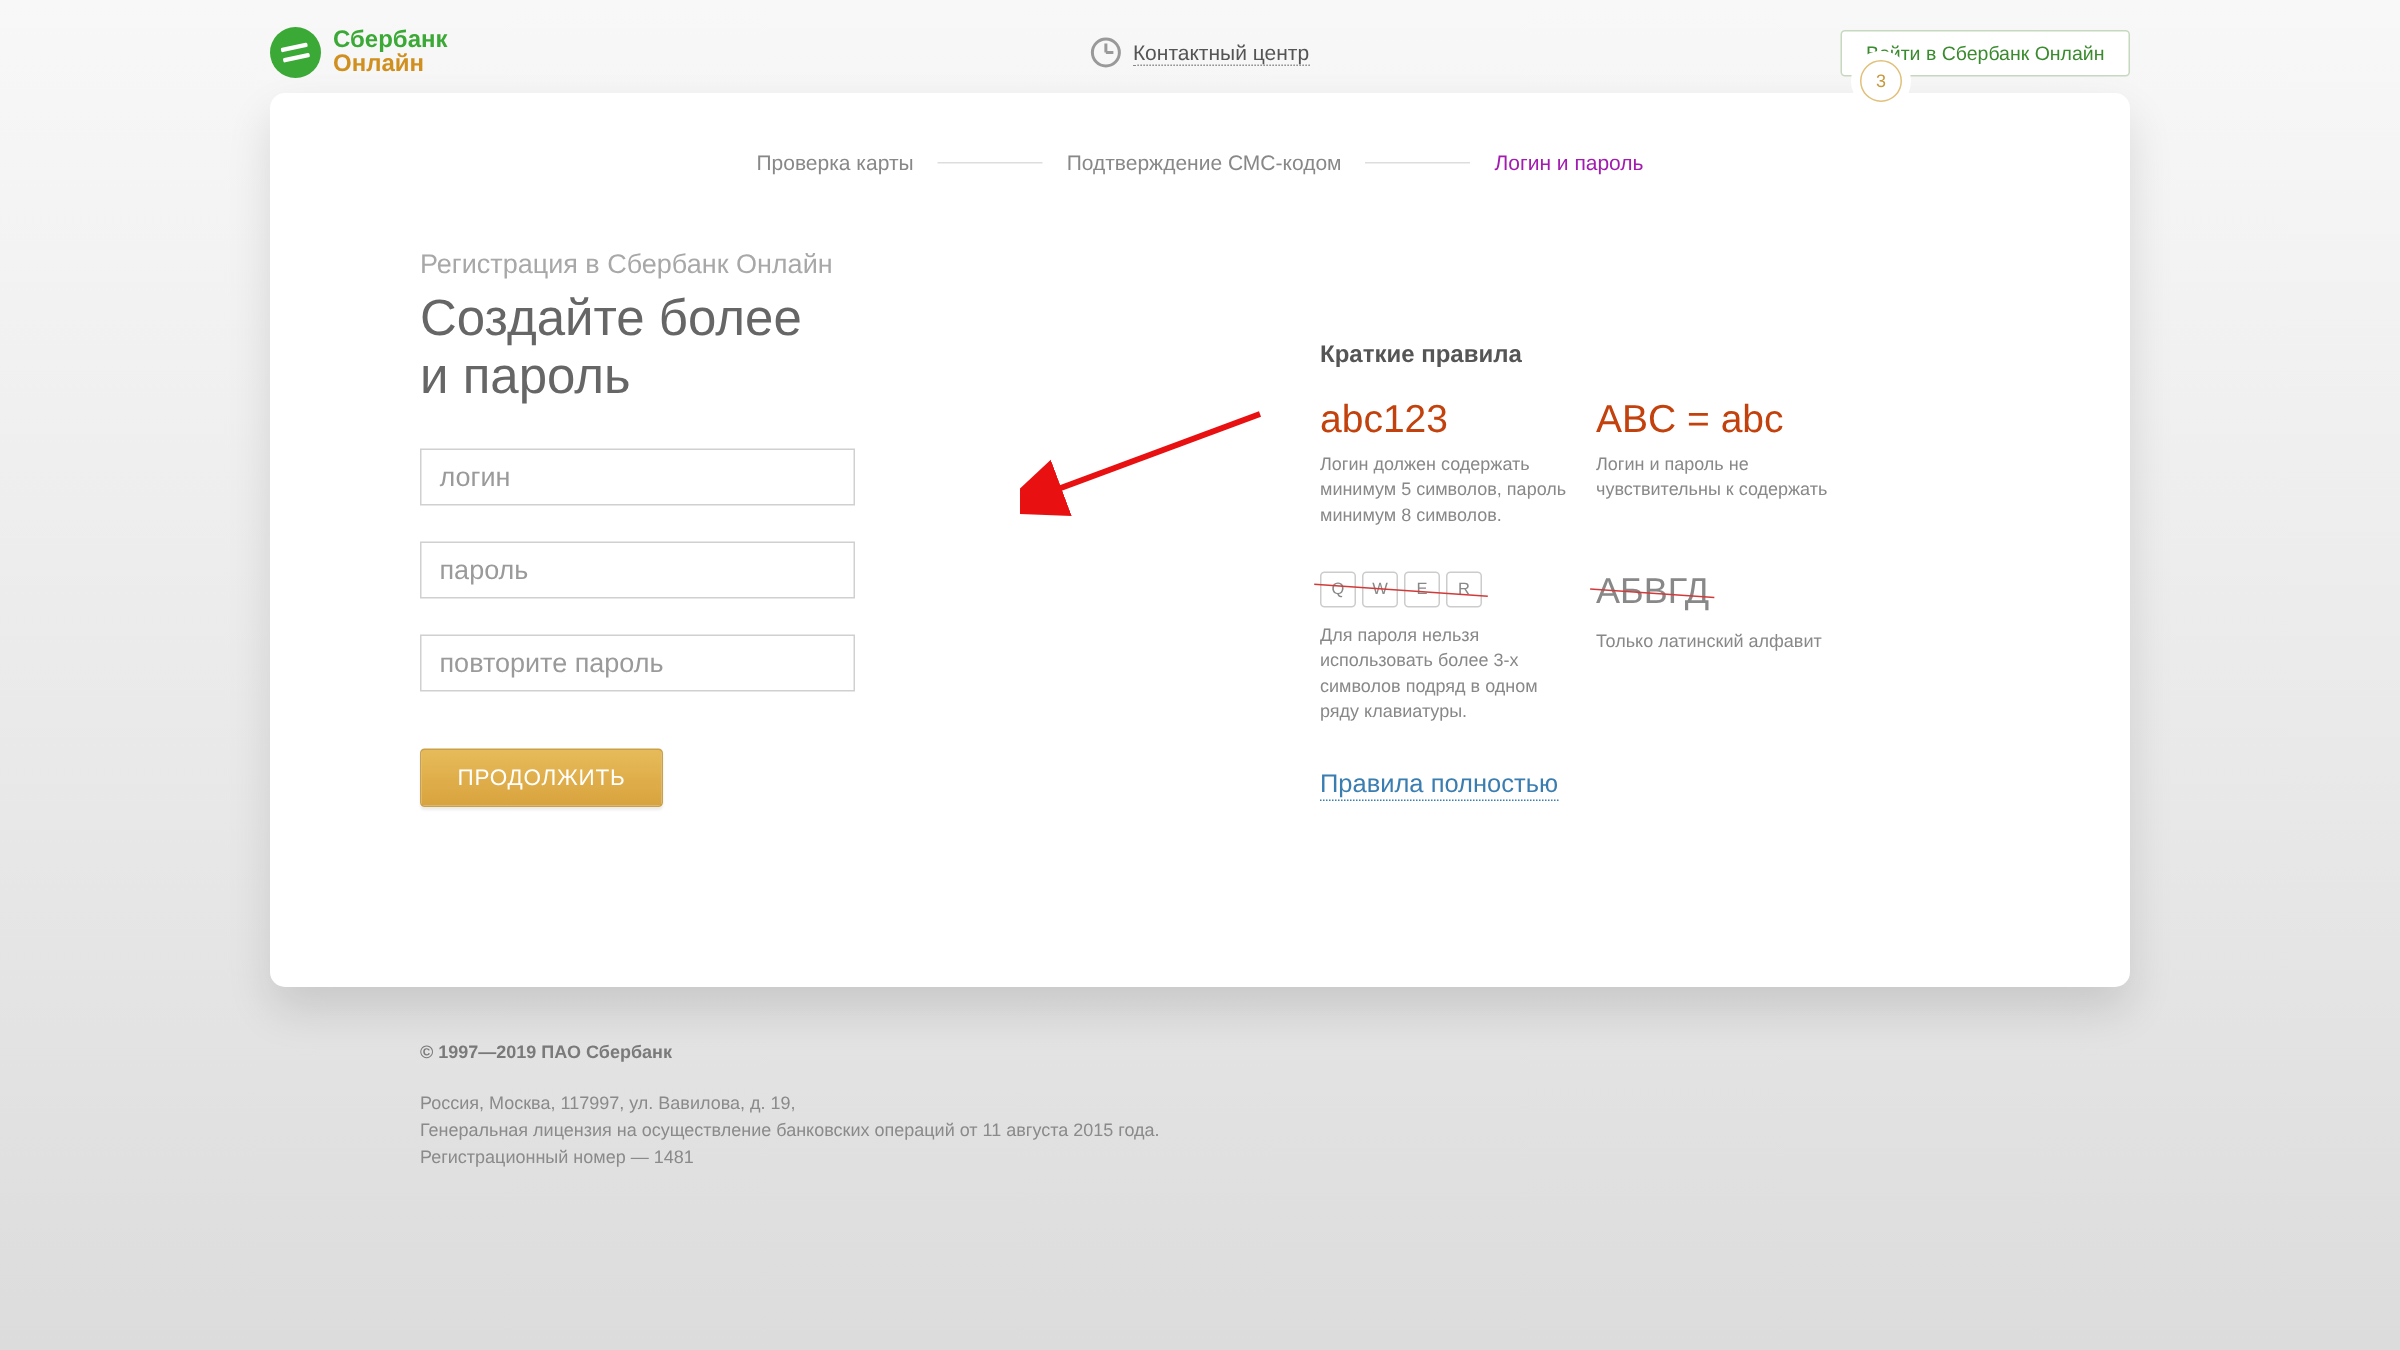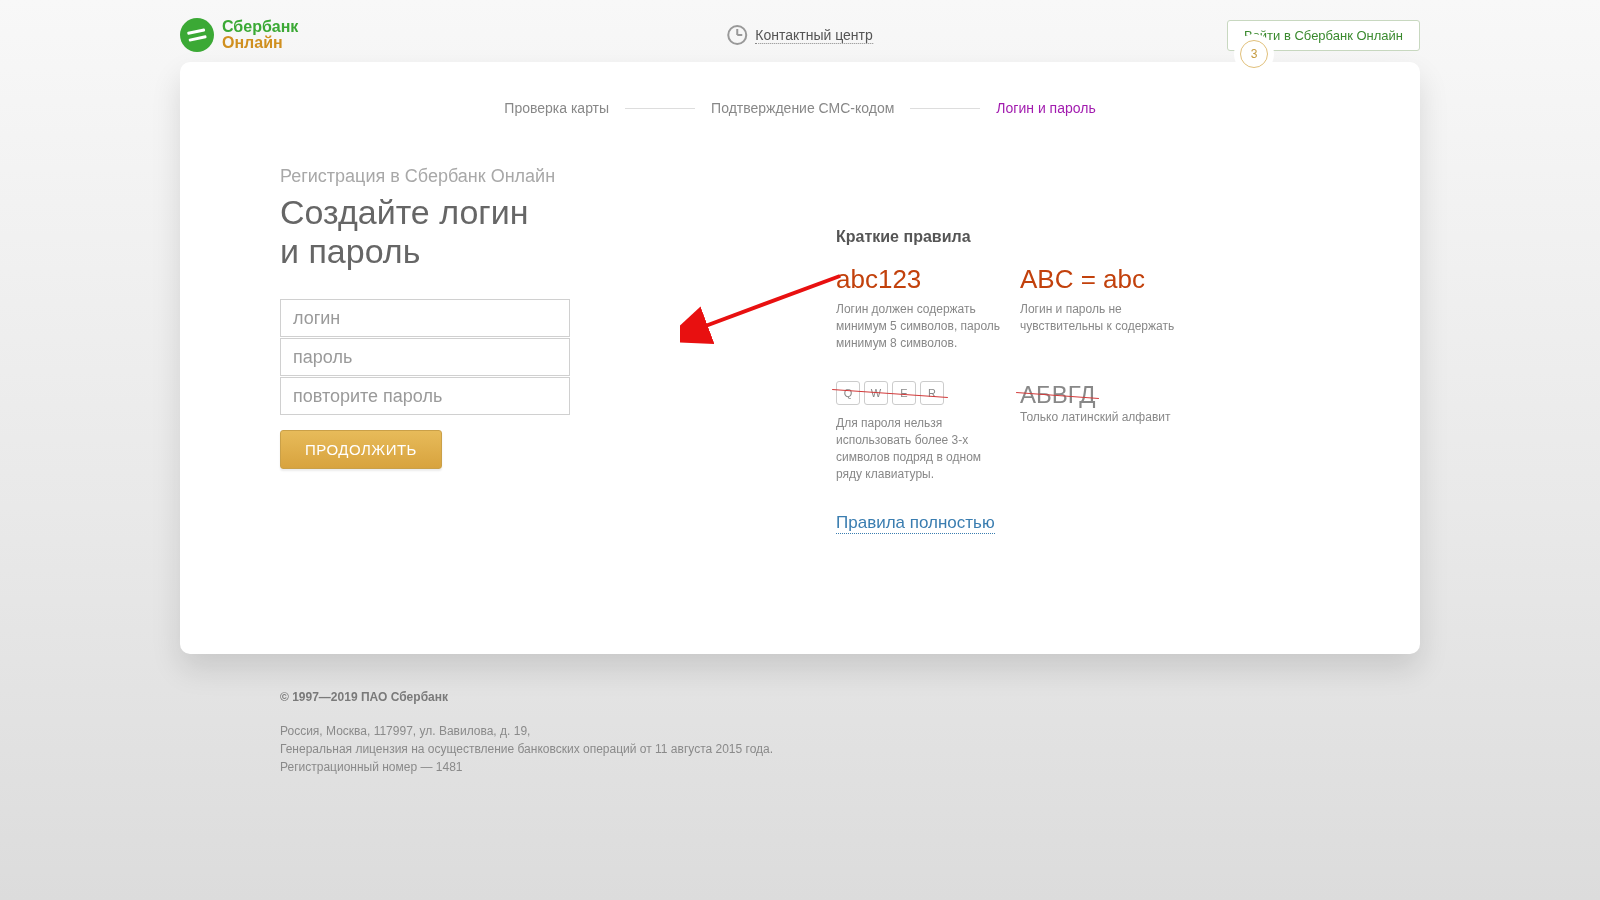--- a/index.html
+++ b/index.html
@@ -98,28 +98,28 @@
     background: #fff;
     display: flex; align-items: center; justify-content: center;
   }
   .step-circle-inner {
     width: 28px; height: 28px; border-radius: 50%;
     border: 1px solid #e1c07a;
     color: #c59a3e;
     font-size: 12px;
     display: flex; align-items: center; justify-content: center;
   }
-  .content { display: flex; gap: 56px; }
+  .content { display: flex; gap: 100px; }
   .left { flex: 0 0 500px; }
   .subtitle { color: #a8a8a8; font-size: 18px; margin-bottom: 6px; }
   .title { color: #666; font-size: 34px; line-height: 1.15; margin-bottom: 28px; font-weight: 400; }
   .field {
     width: 290px; height: 38px;
     border: 1px solid #d0d0d0;
-    margin-bottom: 1px;
+    margin-bottom: 24px;
     padding: 0 12px;
     font-size: 18px;
     color: #777;
     outline: none;
   }
   .field::placeholder { color: #9a9a9a; }
   .continue-btn {
     background: linear-gradient(to bottom, #e7bb5a, #d8a33e);
     border: 1px solid #caa048;
     color: #fff;
@@ -205,21 +205,21 @@
     <div class="step-line"></div>
     <div class="step">Подтверждение СМС-кодом</div>
     <div class="step-line"></div>
     <div class="step active">Логин и пароль</div>
   </div>
 
   <div class="content">
     <div class="left">
       <div class="subtitle">Регистрация в Сбербанк Онлайн</div>
       <h1 class="title">
-        <span>Создайте логин</span><br>
+        <span>Создайте более</span><br>
         <span>и пароль</span>
       </h1>
       <input class="field" type="text" placeholder="логин" style="">
       <input class="field" type="password" placeholder="пароль" style="">
       <input class="field" type="password" placeholder="повторите пароль" style="">
       <br>
       <button class="continue-btn">ПРОДОЛЖИТЬ</button>
     </div>
 
     <div class="right">
@@ -239,21 +239,21 @@
               <div class="key">Q</div>
               <div class="key">W</div>
               <div class="key">E</div>
               <div class="key">R</div>
             </div>
           </div>
           <div class="rule-text" style="margin-top:10px">Для пароля нельзя использовать более 3-х символов подряд в одном ряду клавиатуры.</div>
         </div>
         <div>
           <div class="strike abvgd">АБВГД</div>
-          <div class="rule-text" style="">Только латинский алфавит</div>
+          <div class="rule-text" style="margin-top:10px">Только латинский алфавит</div>
         </div>
       </div>
       <a class="rules-link">Правила полностью</a>
     </div>
   </div>
 
   <svg class="arrow" width="180" height="80">
     <defs>
       <marker id="ah" markerWidth="12" markerHeight="12" refX="2" refY="5" orient="auto">
         <path d="M0,0 L12,5 L0,10 Z" fill="#e81010"></path>

